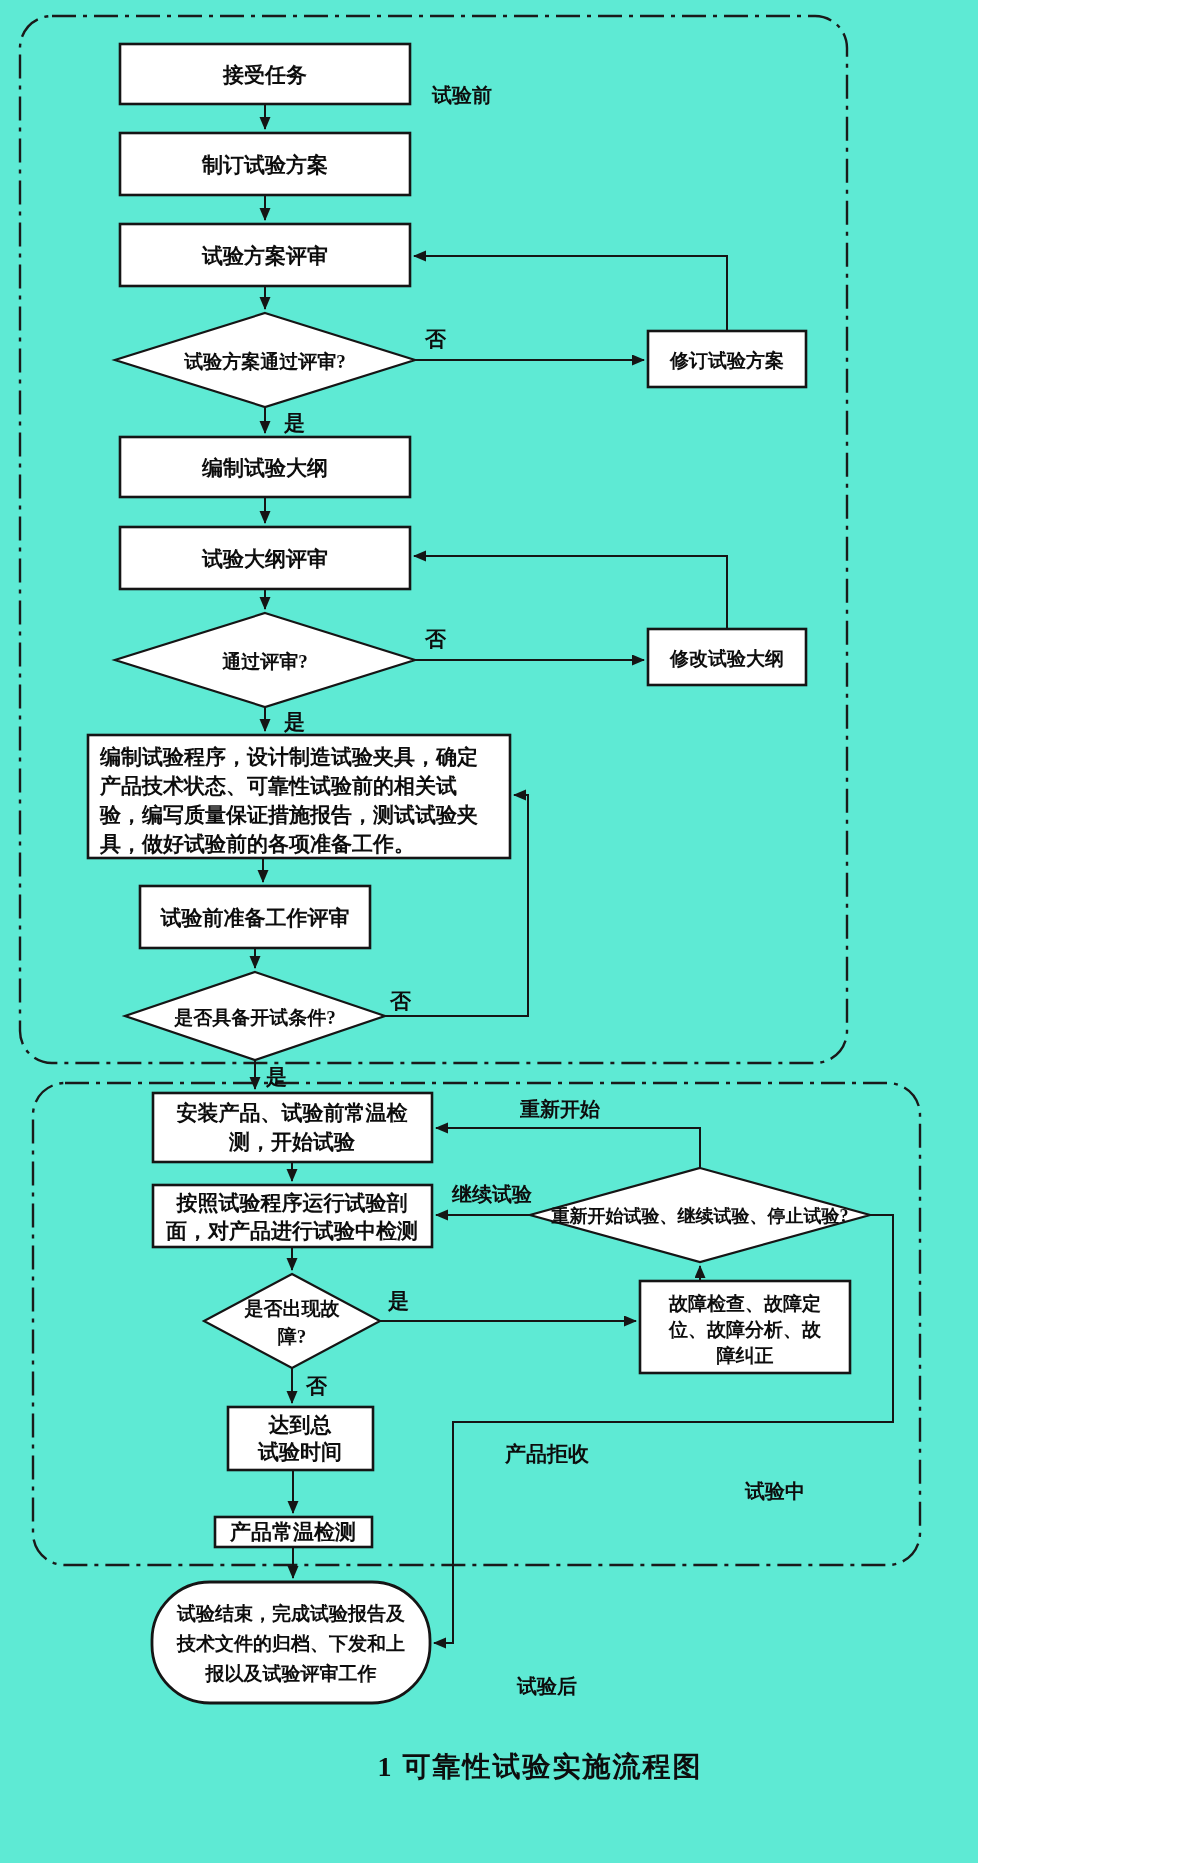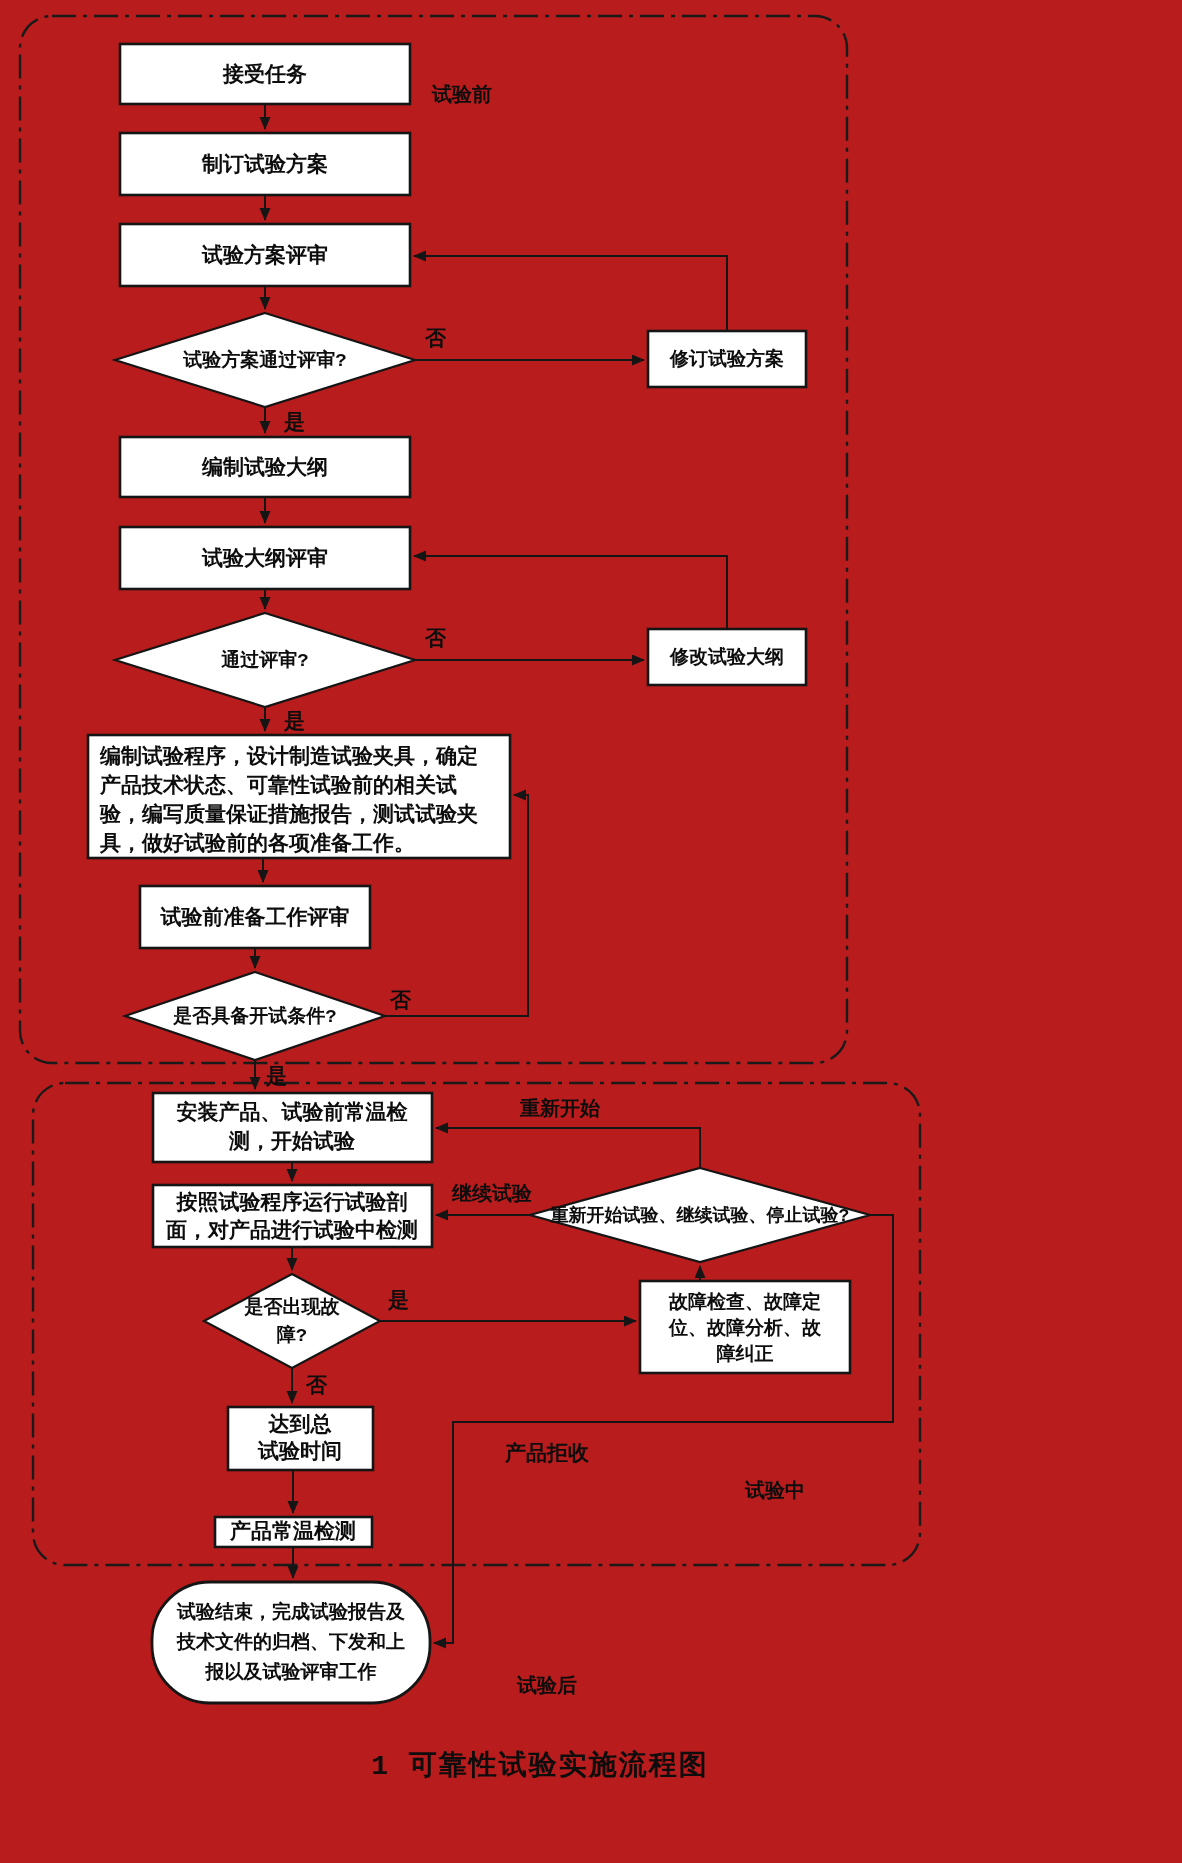--- a/index.html
+++ b/index.html
@@ -1,17 +1,17 @@
 <!DOCTYPE html>
 <html><head>
 <meta charset="utf-8">
 <style>
   html,body{margin:0;padding:0;background:#ffffff;}
-  .page{position:relative;width:1182px;height:1863px;background:#b91c1c;
-        font-family:Liberation Mono, monospace;}
+  .page{position:relative;width:978px;height:1863px;background:#5eead4;
+        font-family:Liberation Serif, serif;}
   svg{display:block}
   .node{fill:#ffffff;stroke:#151515;stroke-width:2.6px;}
   .diamond{fill:#ffffff;stroke:#151515;stroke-width:2.2px;}
   .stadium{fill:#ffffff;stroke:#151515;stroke-width:2.8px;}
   .edge{fill:none;stroke:#151515;stroke-width:2px;}
   .container{fill:none;stroke:#1a1a1a;stroke-width:2.4px;stroke-dasharray:24 7 4 7;}
   text{fill:#0d0d0d;font-weight:700;}
   .t20{font-size:21px;}
   .t19{font-size:19px;}
   .lbl{font-size:20px;}

